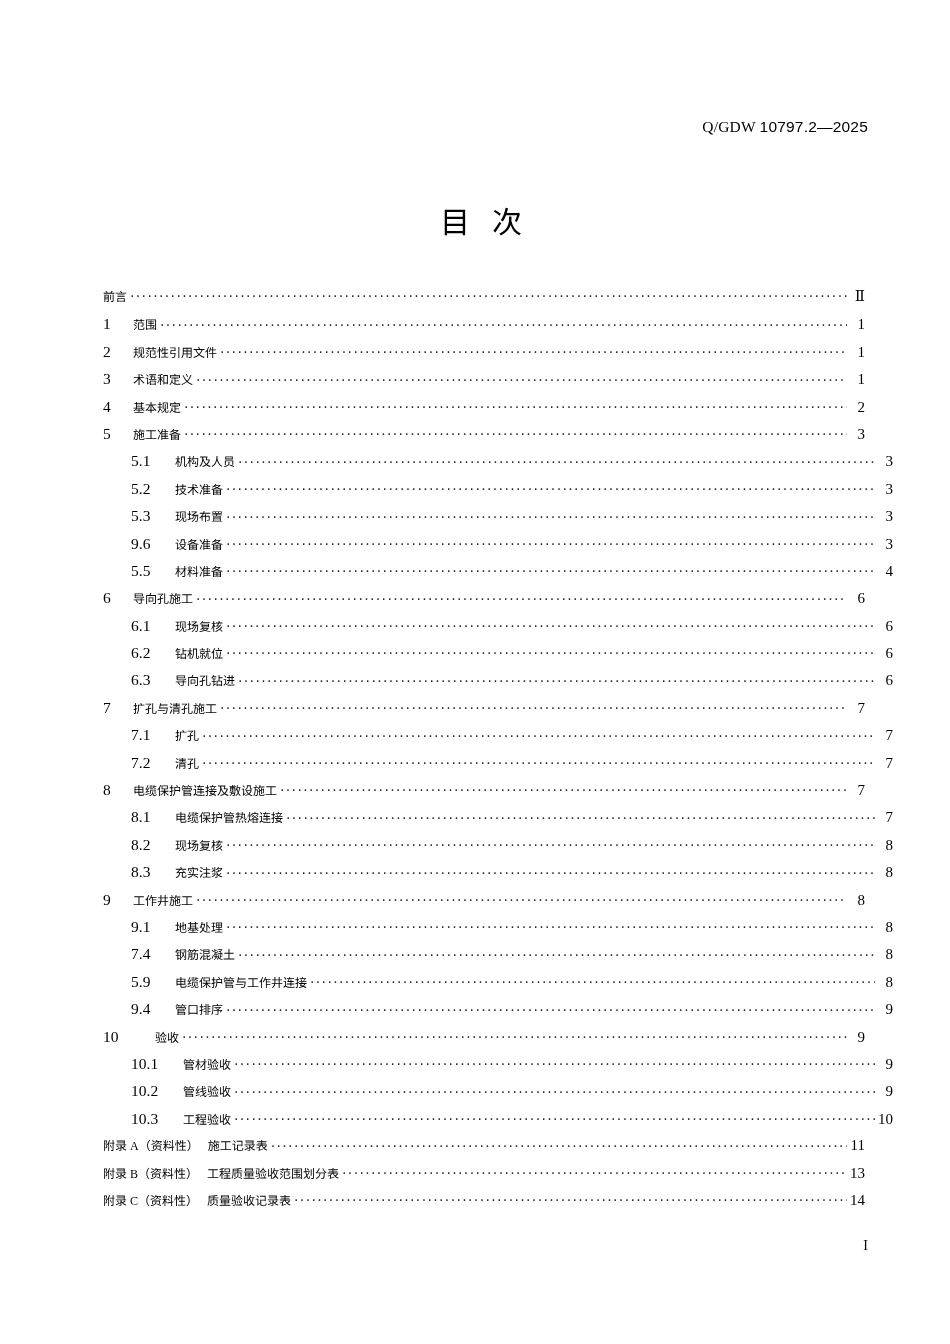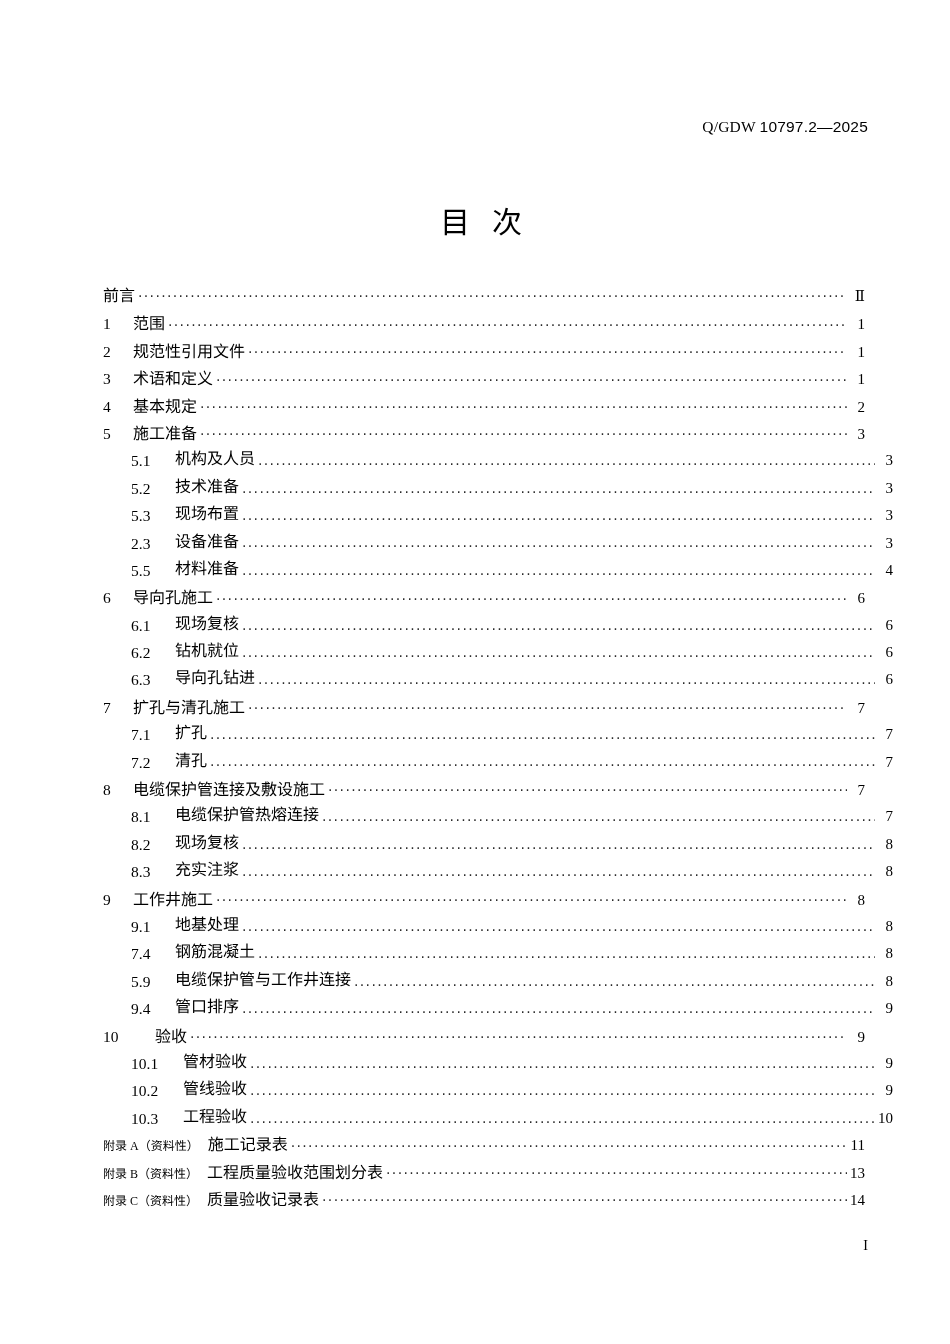--- a/index.html
+++ b/index.html
@@ -71,22 +71,22 @@
     line-height: 27.4px;
     height: 27.4px;
     white-space: nowrap;
   }
   .toc-entry .num {
     flex: 0 0 auto;
     font-family: "Liberation Serif", "DejaVu Serif", serif;
   }
   .toc-entry .label {
     flex: 0 0 auto;
-    font-family: Liberation Mono, monospace;
-    font-size: 16px;
+    font-family: Liberation Sans, sans-serif;
+    font-size: 12px;
   }
   .toc-entry .leader {
     flex: 1 1 auto;
     overflow: hidden;
     margin: 0 2px 0 3px;
     position: relative;
     height: 1em;
   }
   .toc-entry .leader::before {
     content: "·····························································································································································································";
@@ -103,21 +103,21 @@
   .toc-entry .page {
     flex: 0 0 auto;
     text-align: right;
     min-width: 16px;
     font-family: "Liberation Serif", "DejaVu Serif", serif;
     font-size: 15px;
   }
 
   
   .lvl-0 { padding-left: 0px; }
-  .lvl-1 { padding-left: 28px; align-items: center; }
+  .lvl-1 { padding-left: 28px; }
 
   
   .num-w0 { width: 0px; }
   .num-w1 { width: 30px; }
   .num-w2 { width: 44px; }
   .num-w3 { width: 52px; }
 
   
   .appendix-head {
     flex: 0 0 auto;
@@ -198,21 +198,21 @@
         <span class="leader"></span>
         <span class="page">3</span>
       </div>
       <div class="toc-entry lvl-1">
         <span class="num num-w2">5.3</span>
         <span class="label">现场布置</span>
         <span class="leader"></span>
         <span class="page">3</span>
       </div>
       <div class="toc-entry lvl-1">
-        <span class="num num-w2">2.3</span>
+        <span class="num num-w2">9.6</span>
         <span class="label">设备准备</span>
         <span class="leader"></span>
         <span class="page">3</span>
       </div>
       <div class="toc-entry lvl-1">
         <span class="num num-w2">5.5</span>
         <span class="label">材料准备</span>
         <span class="leader"></span>
         <span class="page">4</span>
       </div>

